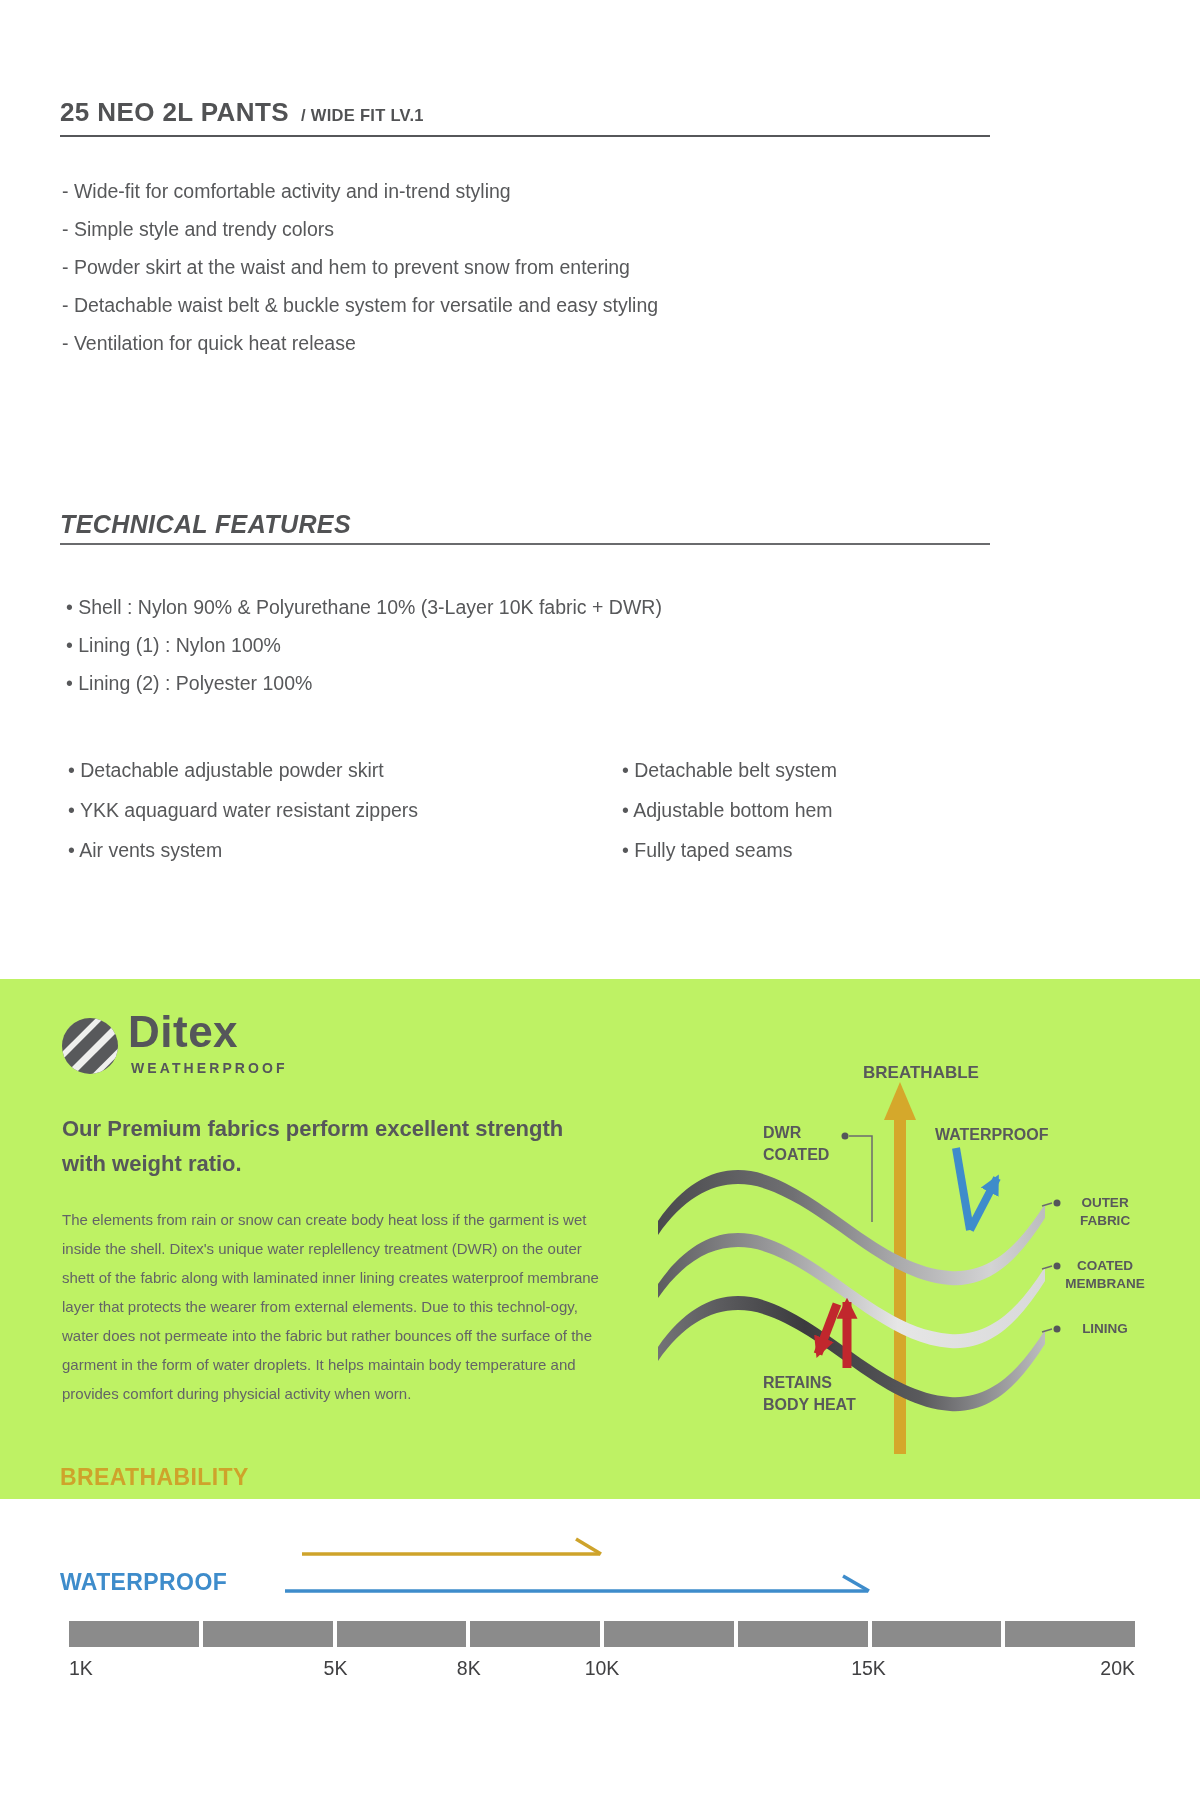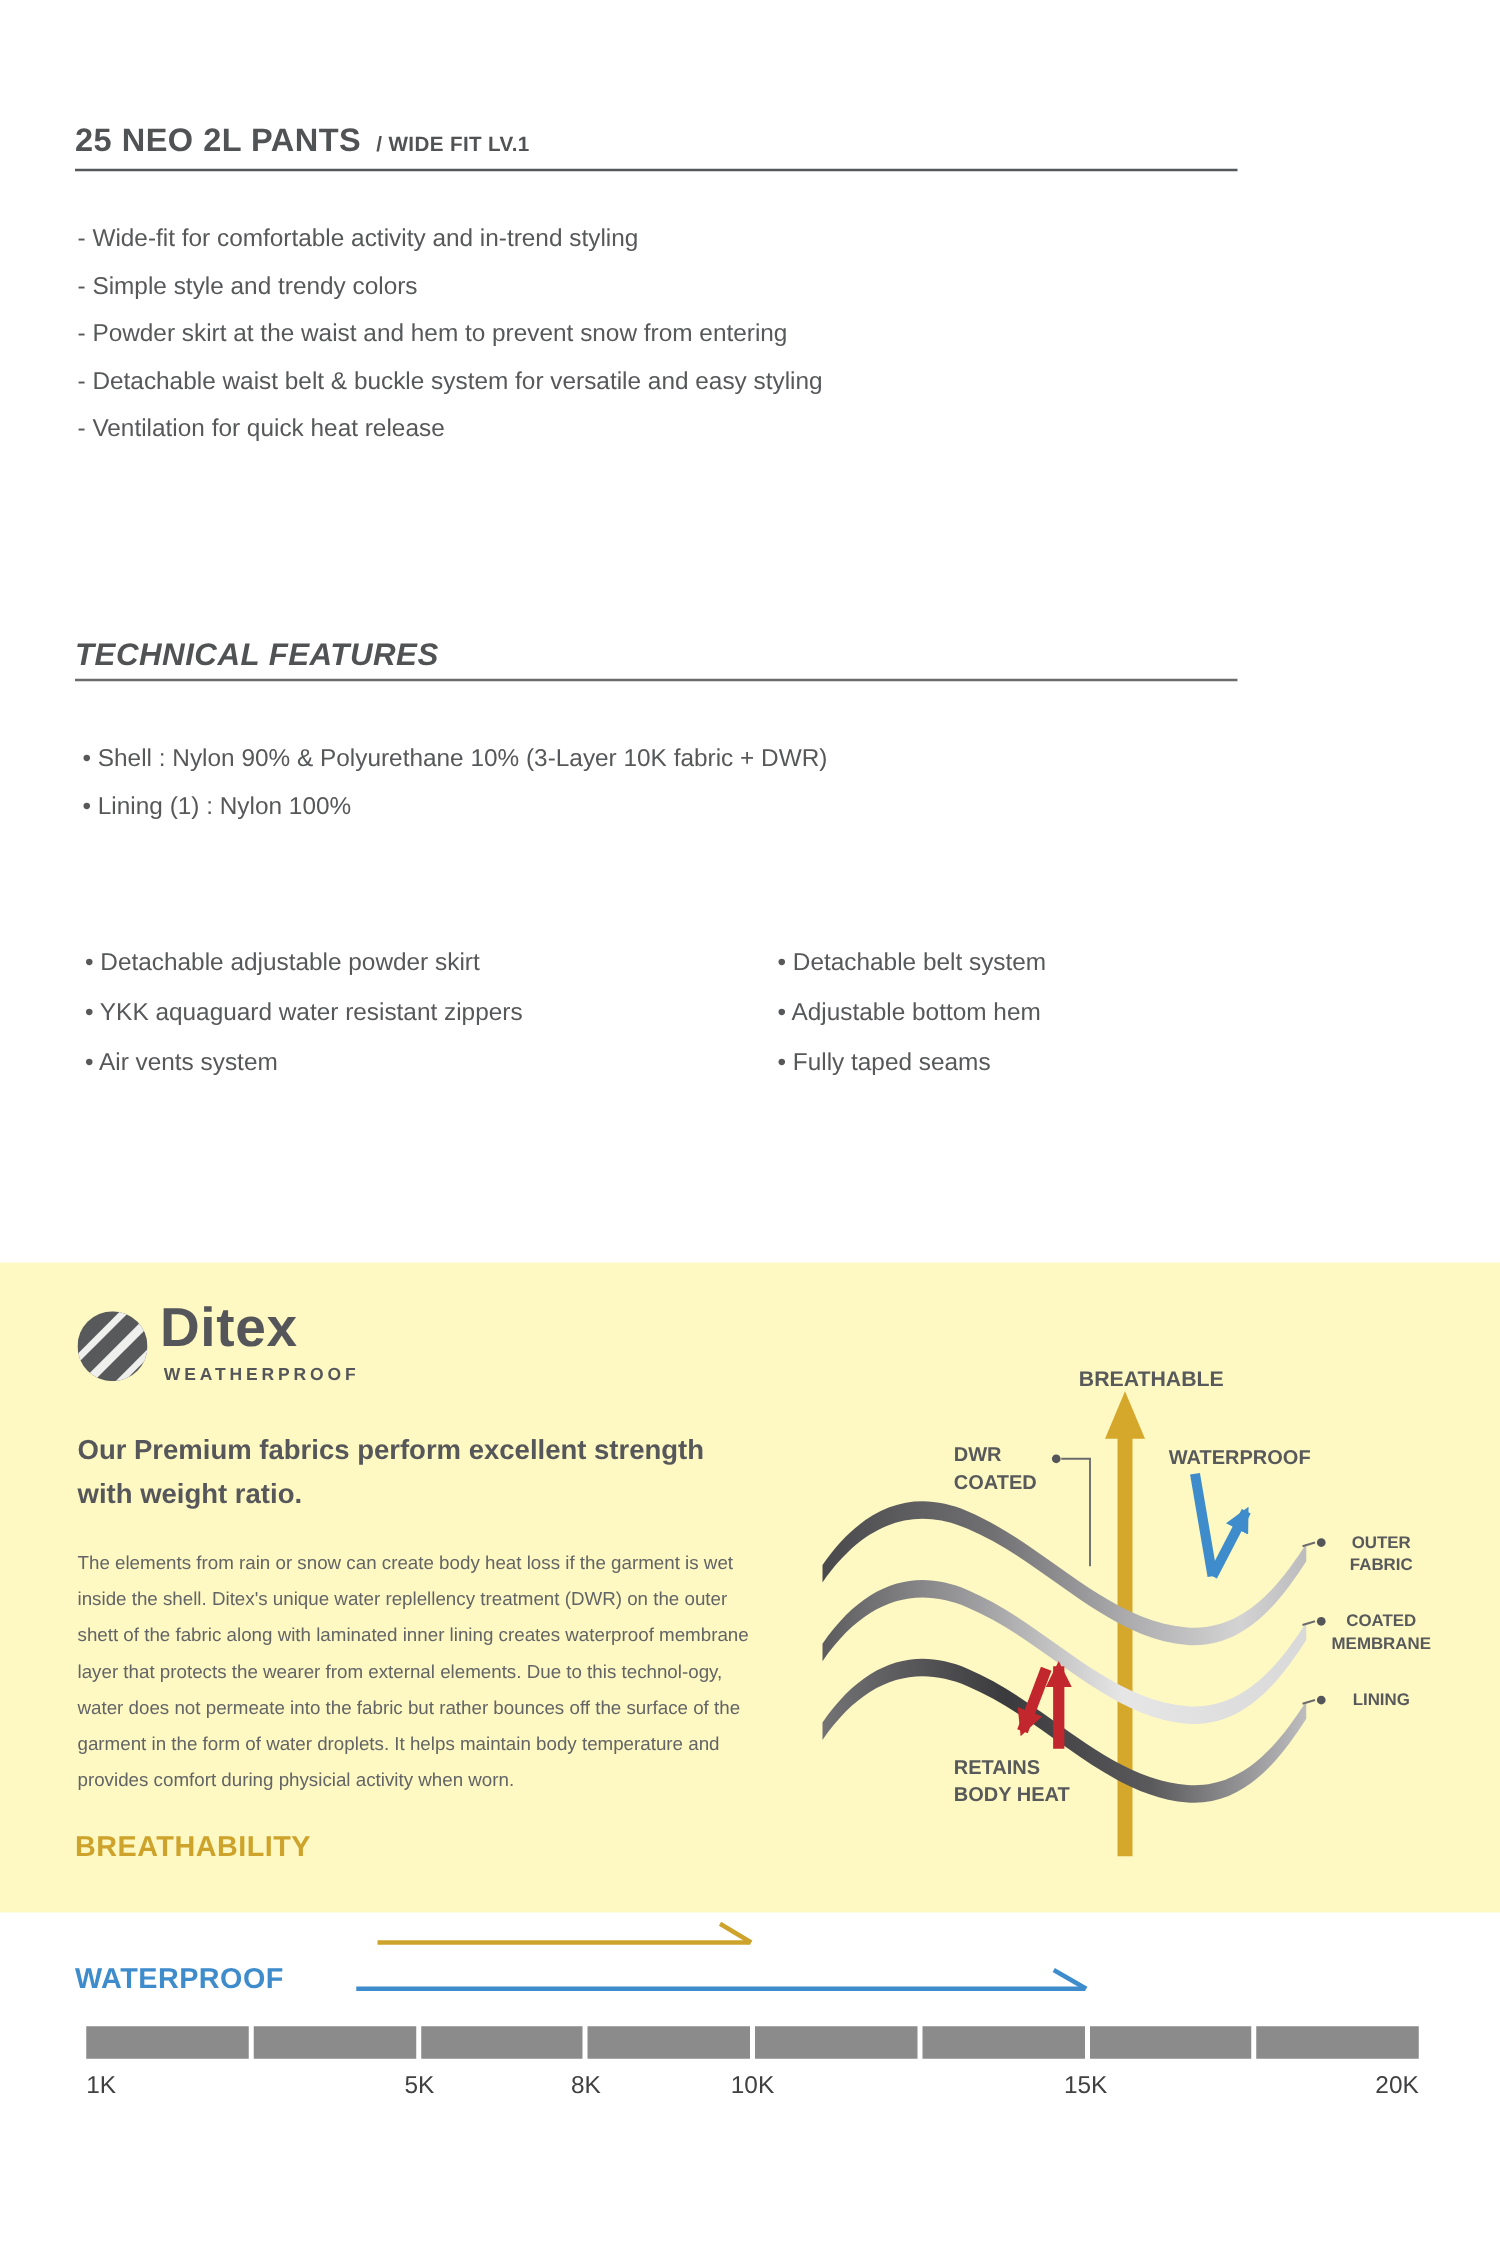--- a/index.html
+++ b/index.html
@@ -14,21 +14,21 @@
 
   
   .featlist div{font-size:19.5px;line-height:38px;color:#57585a;white-space:nowrap;}
 
   .h2{font-size:25px;font-weight:bold;color:#515254;letter-spacing:0.4px;font-style:italic;}
   .matlist div, .collist div{font-size:19.5px;color:#57585a;white-space:nowrap;}
   .matlist div{line-height:38px;}
   .collist div{line-height:40px;}
 
   
-  .band{left:0;top:1010px;width:1200px;height:520px;background:#fef9c3;}
+  .band{left:0;top:979px;width:1200px;height:520px;background:#bef264;}
 
   .brand-word{font-size:44px;font-weight:bold;color:#55565a;letter-spacing:0.5px;line-height:46px;}
   .brand-sub{font-size:14px;font-weight:bold;color:#55565a;letter-spacing:3.1px;}
 
   .band-head{font-size:22px;font-weight:bold;color:#56575a;line-height:35px;width:520px;}
   .band-para{font-size:15px;color:#636466;line-height:29px;width:548px;}
 
   svg text{font-family:"Liberation Sans",sans-serif;font-weight:bold;fill:#58595b;}
 
   
@@ -57,20 +57,21 @@
     <div>- Detachable waist belt &amp; buckle system for versatile and easy styling</div>
     <div>- Ventilation for quick heat release</div>
   </div>
 
   <div class="abs h2" style="left:60px;top:510px;">TECHNICAL FEATURES</div>
   <div class="abs rule" style="left:60px;top:543px;width:930px;background:#6a6b6d;"></div>
 
   <div class="abs matlist" style="left:66px;top:588px;">
     <div>•  Shell : Nylon 90% &amp; Polyurethane 10% (3-Layer 10K fabric + DWR)</div>
     <div>•  Lining (1) : Nylon 100%</div>
+    <div>•  Lining (2) : Polyester 100%</div>
   </div>
 
   <div class="abs collist" style="left:68px;top:750px;">
     <div>•  Detachable adjustable powder skirt</div>
     <div>•  YKK aquaguard water resistant zippers</div>
     <div>•  Air vents system</div>
   </div>
   <div class="abs collist" style="left:622px;top:750px;">
     <div>•  Detachable belt system</div>
     <div>•  Adjustable bottom hem</div>

